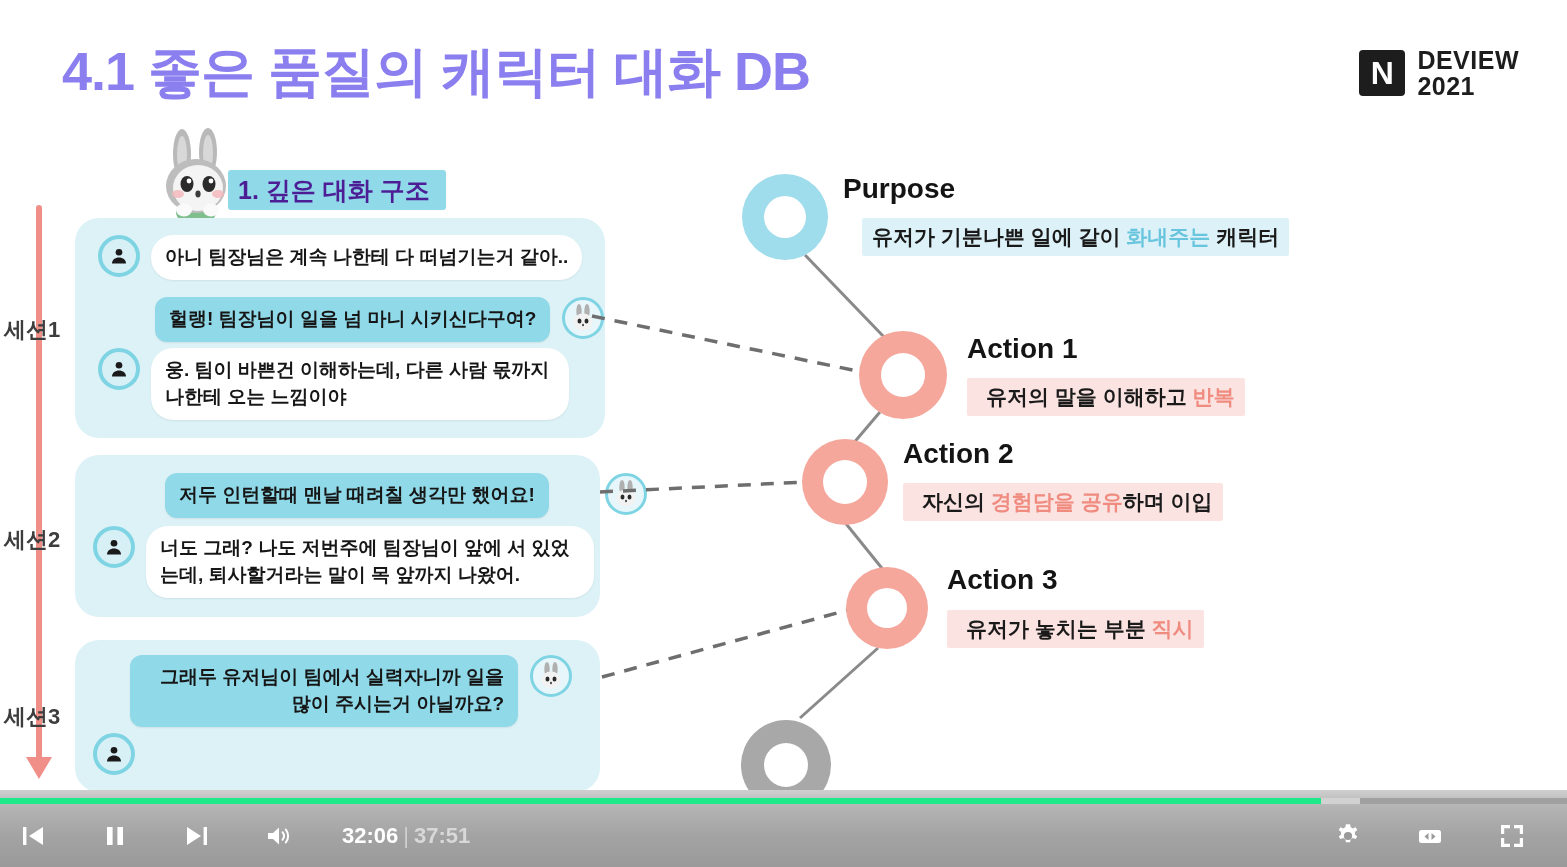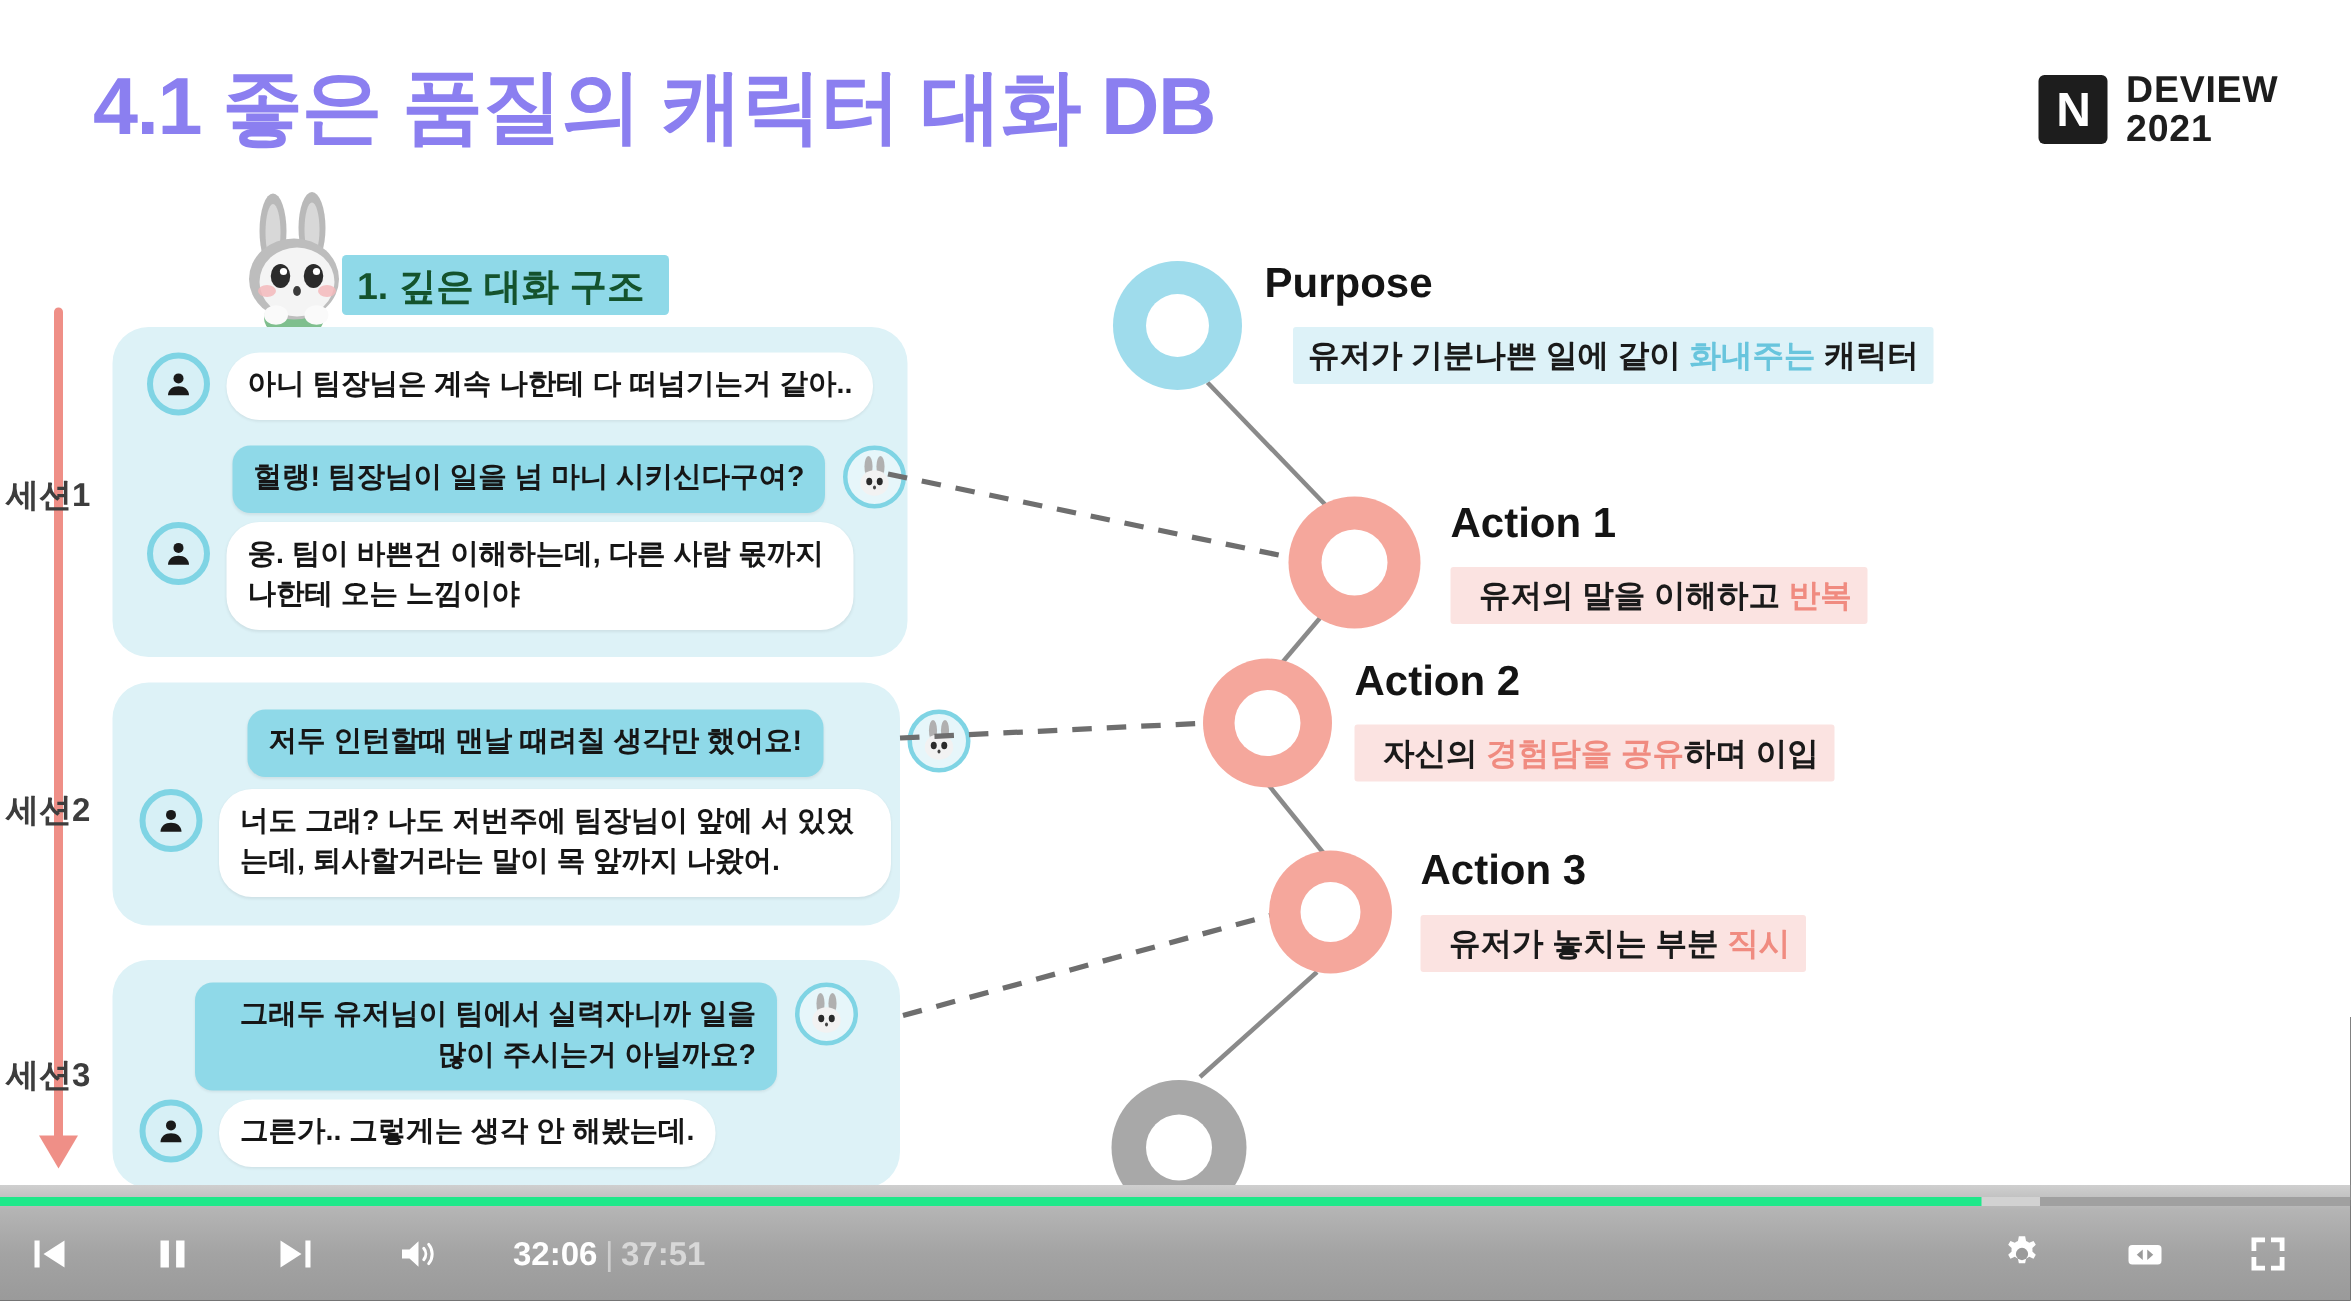--- a/index.html
+++ b/index.html
@@ -20,21 +20,21 @@
 
   
   .rail{position:absolute;left:36px;top:205px;width:6px;height:560px;background:#ef8f87;border-radius:3px;}
   .rail-arrow{position:absolute;left:26px;top:757px;width:0;height:0;
               border-left:13px solid transparent;border-right:13px solid transparent;border-top:22px solid #ef8f87;}
   .sess-label{position:absolute;left:4px;font-size:22px;font-weight:700;color:#3d3d3d;white-space:nowrap;}
 
   
   .sec-head{position:absolute;left:228px;top:170px;height:40px;display:flex;align-items:center;
             padding:0 16px 0 10px;background:#8fd9e8;border-radius:3px;
-            font-size:25px;font-weight:700;color:#14532d;white-space:nowrap;}
+            font-size:25px;font-weight:700;color:#4c1d95;white-space:nowrap;}
 
   .rabbit-hero{position:absolute;left:156px;top:124px;width:82px;height:100px;}
 
   .sess-box{position:absolute;background:#ddf2f7;border-radius:24px;}
   .msg-row{position:absolute;display:flex;align-items:flex-start;}
   .ava{width:42px;height:42px;border-radius:50%;background:#d7f0f6;border:4px solid #7fd4e4;
        box-sizing:border-box;display:flex;align-items:center;justify-content:center;flex:none;}
   .ava svg{width:20px;height:20px;}
   .bub{border-radius:12px;padding:9px 14px;font-size:19px;line-height:1.42;color:#161616;font-weight:700;
        box-shadow:0 1px 2px rgba(0,0,0,.07);}
@@ -192,21 +192,20 @@
       </div>
     </div>
 
     <div class="msg-row" style="left:93px;top:733px;">
       <div class="ava">
         <svg viewBox="0 0 24 24">
             <circle cx="12" cy="7.5" r="4" fill="#1a1a1a"></circle>
             <path d="M3.6 21c0-4.6 3.8-7.2 8.4-7.2s8.4 2.6 8.4 7.2z" fill="#1a1a1a"></path>
           </svg>
       </div>
-      <div class="bub bub-user" style="margin-left:11px;">그른가.. 그렇게는 생각 안 해봤는데.</div>
     </div>
 
     <svg id="graph">
 
       <line x1="805" y1="255" x2="885" y2="338" stroke="#8a8a8a" stroke-width="3"></line>
       <line x1="880" y1="412" x2="852" y2="445" stroke="#8a8a8a" stroke-width="3"></line>
       <line x1="843" y1="520" x2="885" y2="572" stroke="#8a8a8a" stroke-width="3"></line>
       <line x1="878" y1="648" x2="800" y2="718" stroke="#8a8a8a" stroke-width="3"></line>
 
       <line x1="592" y1="316" x2="862" y2="372" stroke="#6e6e6e" stroke-width="3.5" stroke-dasharray="13 10"></line>

